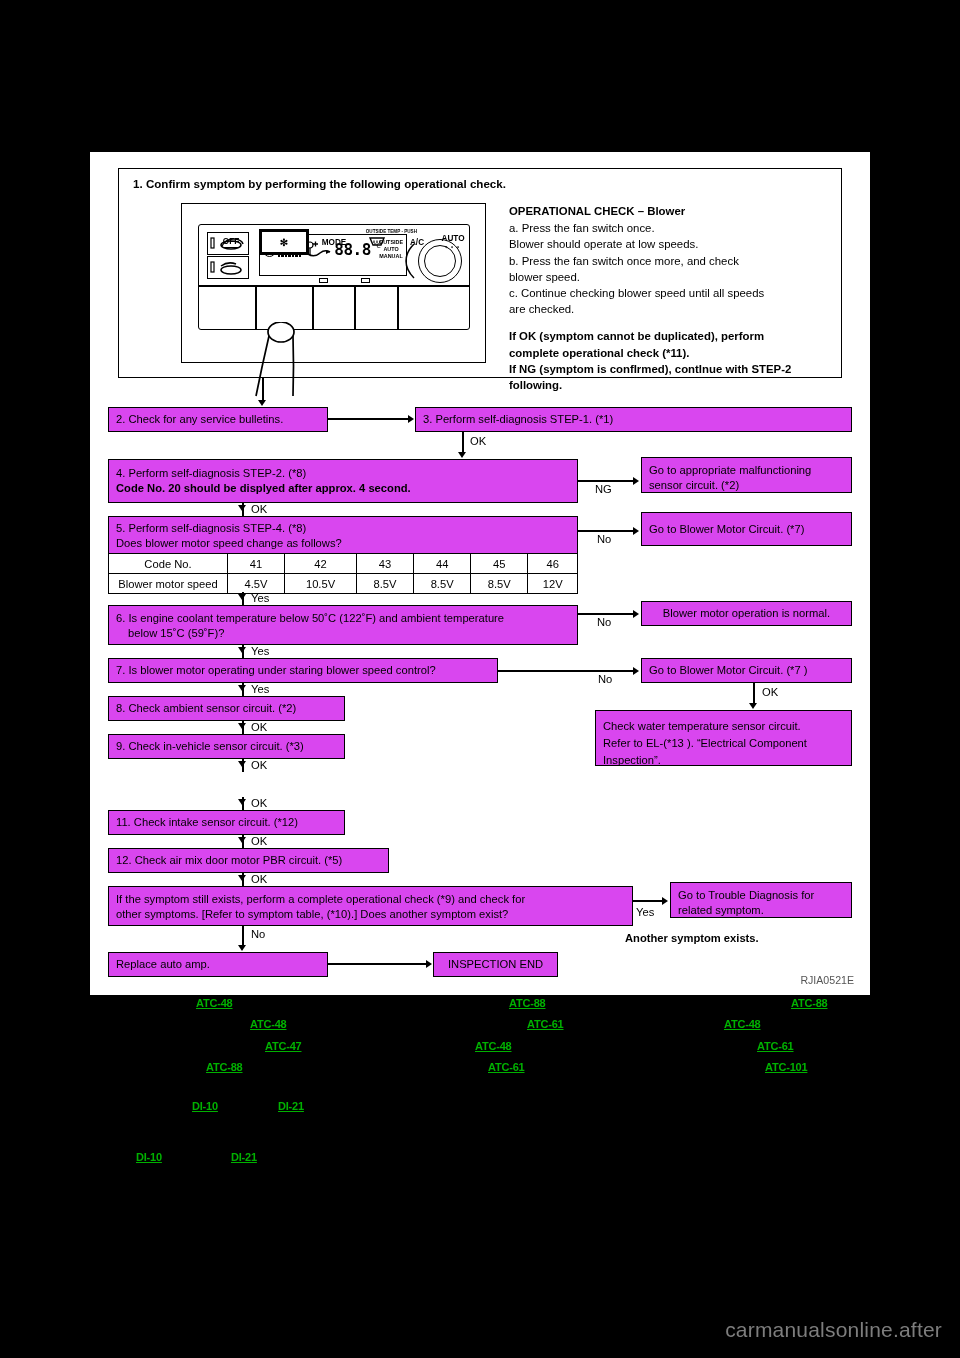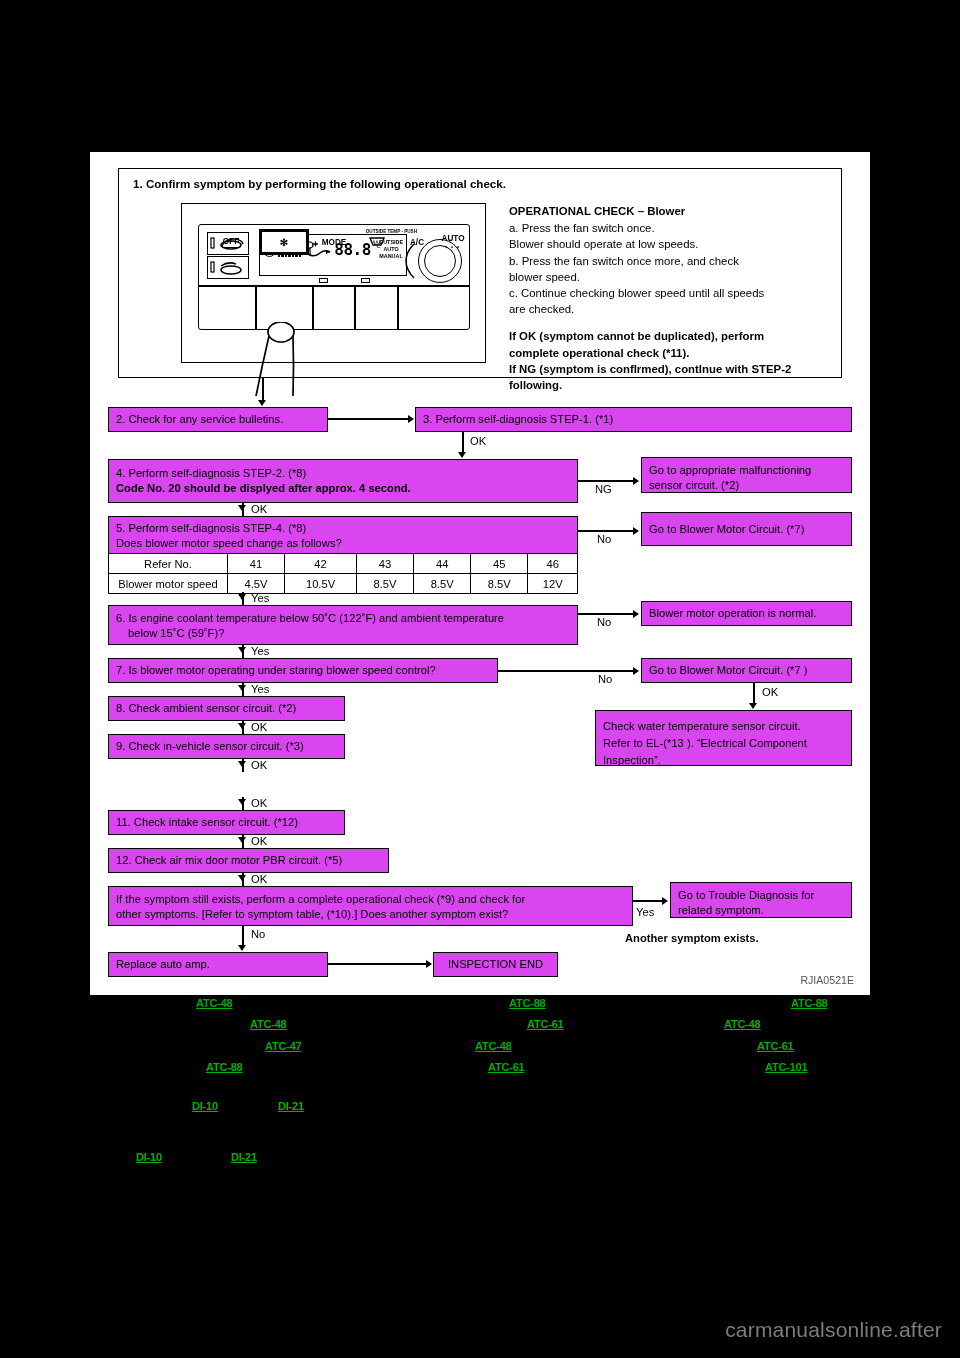--- a/index.html
+++ b/index.html
@@ -251,21 +251,21 @@
   <div class="lbl" style="left:507px;top:382px;">No</div>
 
   <div class="box center" id="o2" style="left:551px;top:360px;width:211px;height:34px;">
     <span>Go to Blower Motor Circuit. (*7)</span>
   </div>
 
   <div style="position:absolute;left:18px;top:401px;width:470px;">
     <table class="vt">
       <tbody>
           <tr>
-        <td class="hd">Refer No.</td>
+        <td class="hd">Code No.</td>
         <td>41</td>
         <td>42</td>
         <td>43</td>
         <td>44</td>
         <td>45</td>
         <td>46</td>
       </tr>
       <tr>
         <td class="hd">Blower motor speed</td>
         <td>4.5V</td>
@@ -285,21 +285,21 @@
 
   <div class="box" id="s6" style="left:18px;top:453px;width:470px;height:40px;padding-top:5px;">
     <div>6. Is engine coolant temperature below 50˚C  (122˚F) and ambient temperature</div>
     <div style="padding-left:12px">below 15˚C (59˚F)?</div>
   </div>
 
   <div class="hline" style="left:488px;top:461px;width:57px;"></div>
   <div class="arrow-r" style="left:543px;top:457.5px;"></div>
   <div class="lbl" style="left:507px;top:465px;">No</div>
 
-  <div class="box center" id="o3" style="left:551px;top:449px;width:211px;height:25px;">
+  <div class="box center" id="o3" style="left:551px;top:449px;width:211px;height:25px;justify-content:center;">
     <span>Blower motor operation is normal.</span>
   </div>
 
   <div class="vline" style="left:152px;top:493px;height:13px;"></div>
   <div class="arrow-d" style="left:148px;top:495px;"></div>
   <div class="lbl" style="left:161px;top:494px;">Yes</div>
 
   <div class="box center" id="s7" style="left:18px;top:506px;width:390px;height:25px;">
     <span>7. Is blower motor operating under staring blower speed control?</span>
   </div>

